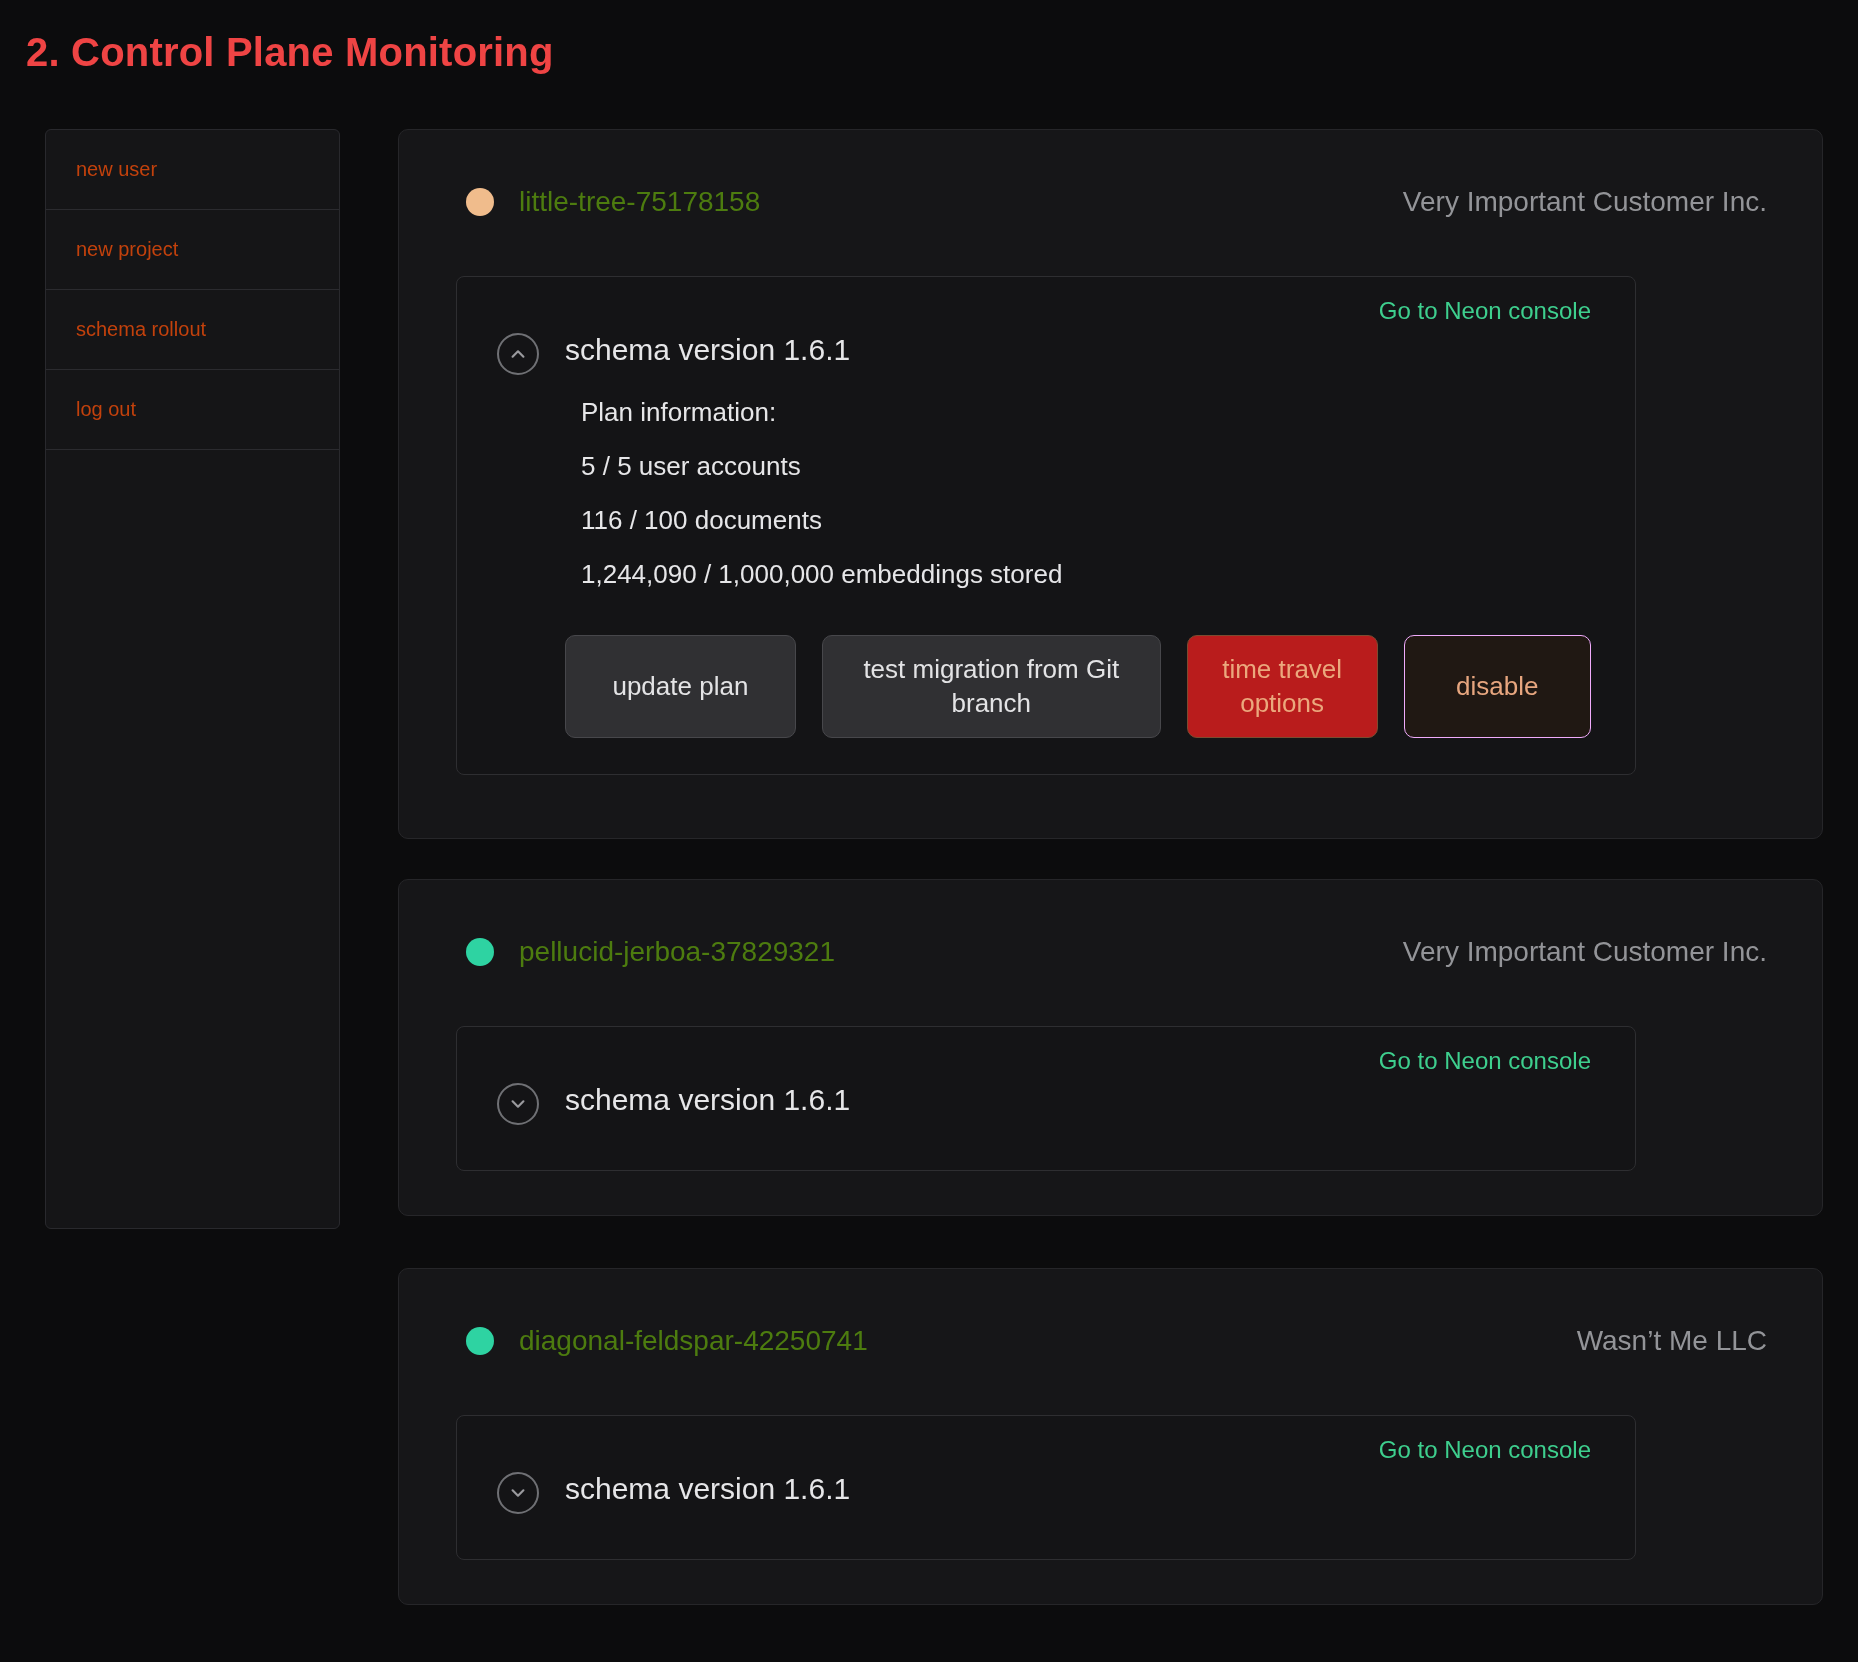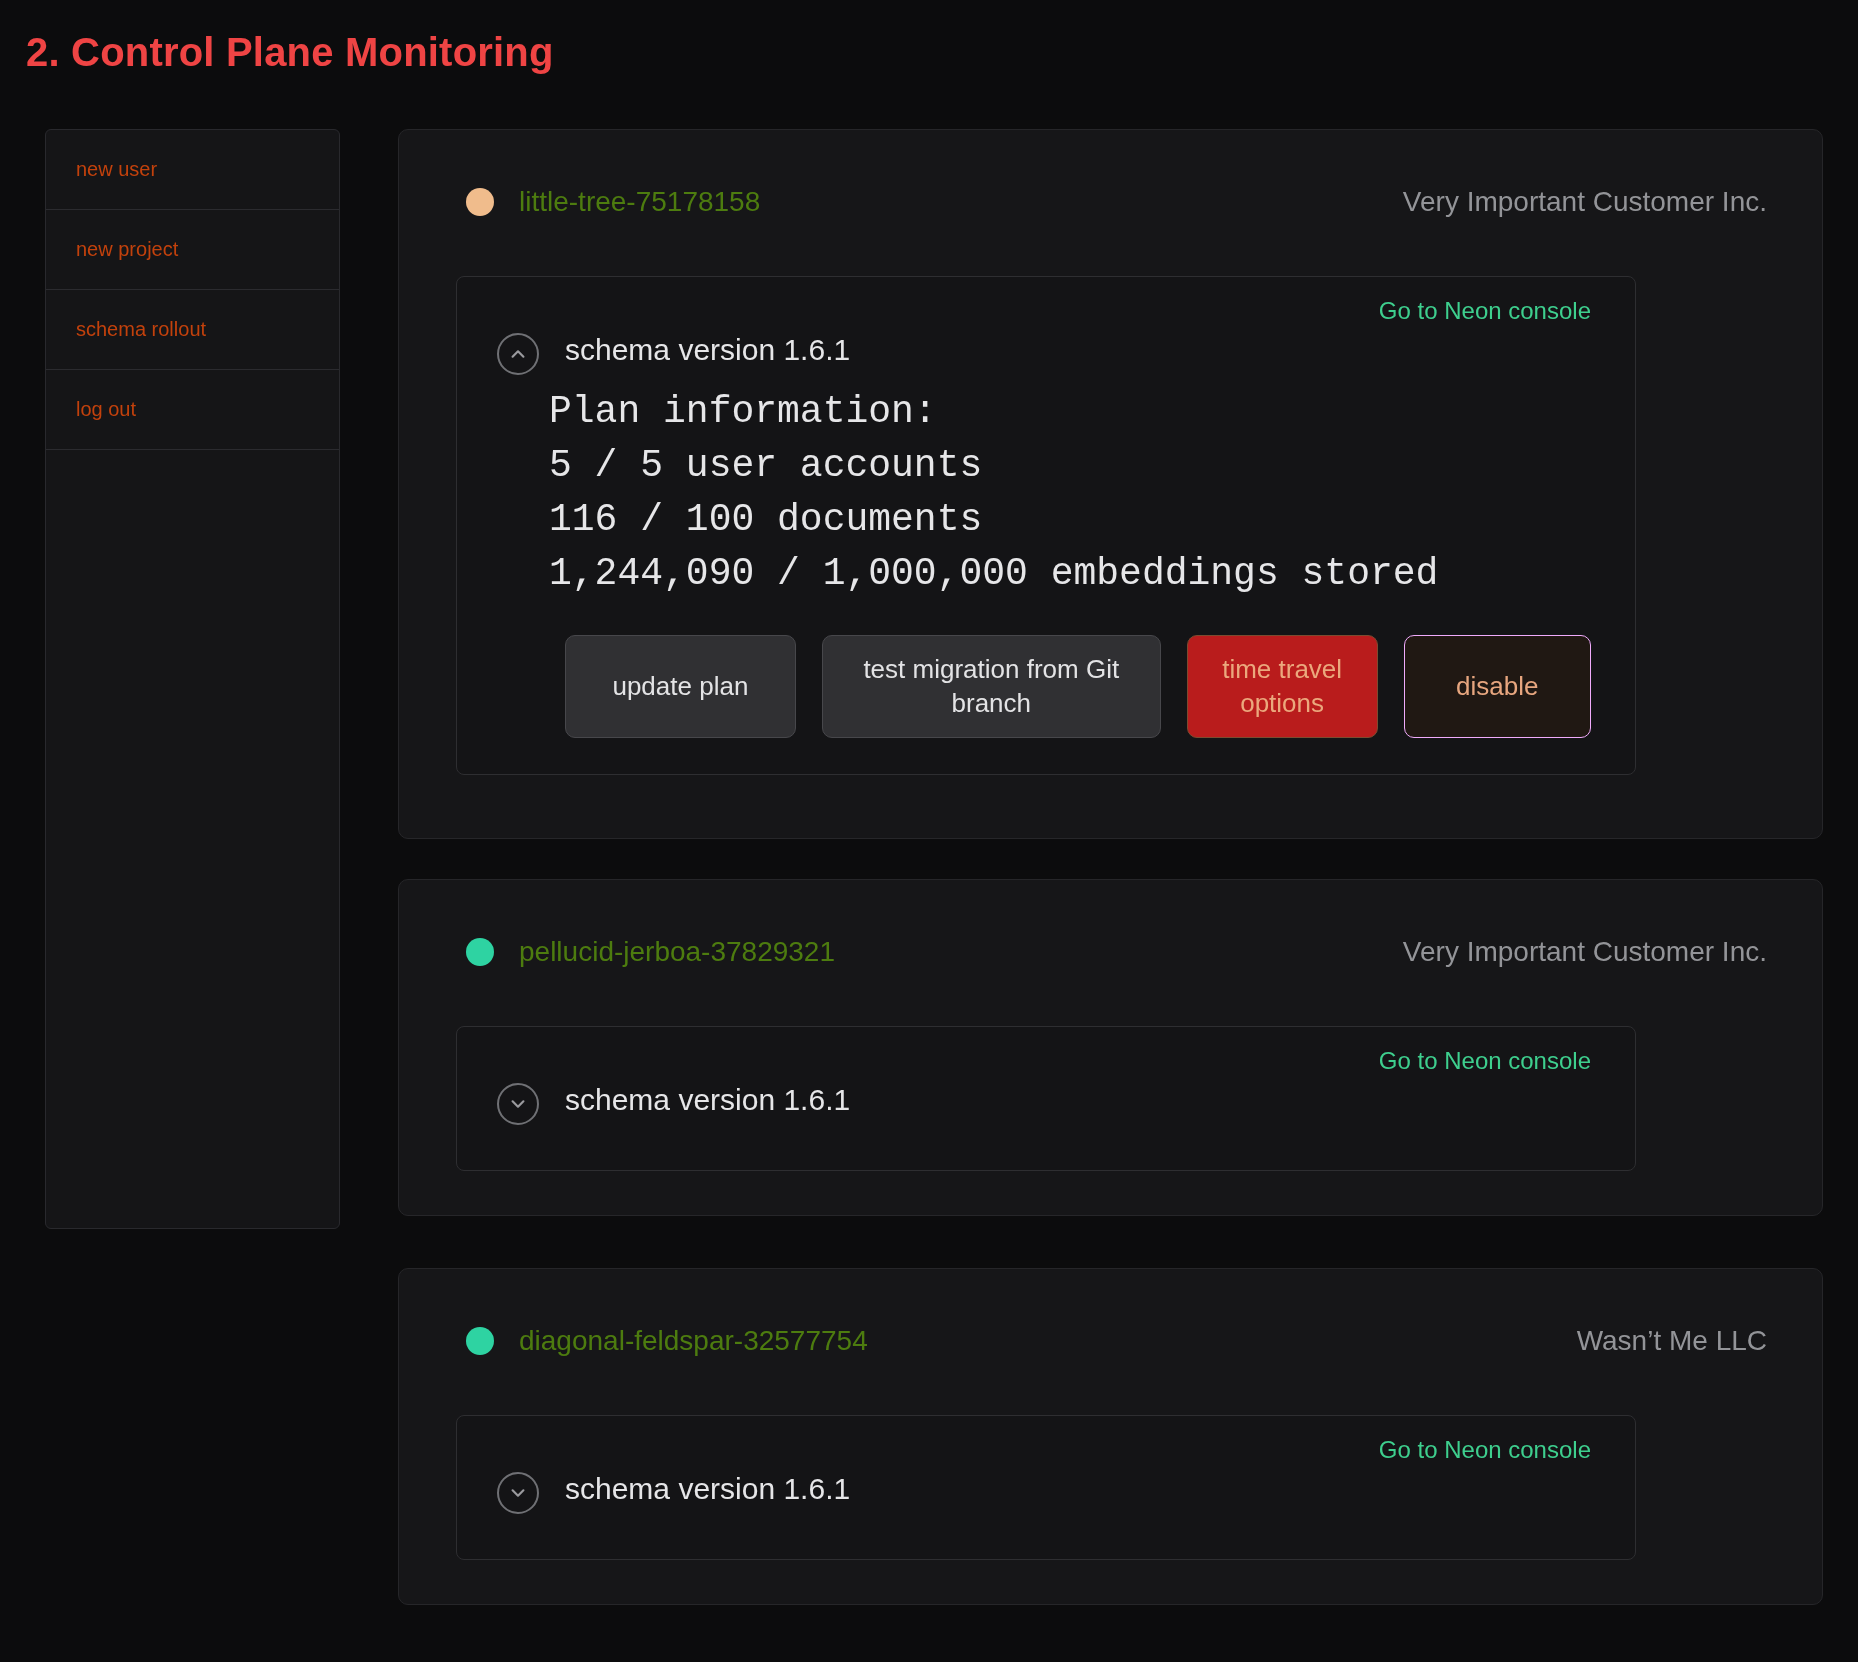--- a/index.html
+++ b/index.html
@@ -31,21 +31,21 @@
   .panel { margin-left:-10px; margin-top:52px; width:1180px; background:#141416;
            border:1px solid #2e2e31; border-radius:8px; padding:20px 44px 36px 40px; }
   .panel-sm { padding-bottom:0; height:145px; }
   .link-row { text-align:right; height:30px; }
   .console-link { color:#3ecf8e; font-size:24px; text-decoration:none; cursor:pointer; }
   .schema-row { display:flex; gap:26px; margin-top:6px; }
   .chev { width:42px; height:42px; flex:none; border:2px solid #6f7074; border-radius:50%;
           display:flex; align-items:center; justify-content:center; cursor:pointer; }
   .chev svg { display:block; }
   .schema-text { color:#e6e6e8; font-size:30px; }
-  .plan { margin-left:52px; margin-top:10px; color:#e6e6e8; font-size:38px; line-height:54px;font-family:Liberation Mono, monospace; }
+  .plan { margin-left:84px; margin-top:10px; color:#e6e6e8; font-size:26px; line-height:54px; }
   .btn-row { margin-left:68px; margin-top:34px; display:flex; gap:26px; }
   .btn { height:103px; border-radius:10px; font-family:"Liberation Sans", sans-serif;
          font-size:26px; line-height:1.3; cursor:pointer;
          background:#303033; border:1px solid #47474b; color:#e3e3e5; }
   .btn-update { width:271px; }
   .btn-migrate { width:398px; }
   .btn-warn { width:224px; background:#b91c1c; border:1px solid #7b4b30; color:#eba87d; }
   .btn-warn-outline { width:220px; background:#201813; border:1px solid #f0abfc; color:#e7a67f; }
 </style>
 </head>
@@ -114,21 +114,21 @@
               </svg>
           </span>
           <span class="schema-text">schema version 1.6.1</span>
         </div>
       </div>
     </section>
 
     <section class="card card-sm">
       <div class="card-head">
         <span class="dot" style="background-color: rgb(46, 211, 162);"></span>
-        <span class="proj-name">diagonal-feldspar-32577754</span>
+        <span class="proj-name">diagonal-feldspar-42250741</span>
         <span class="company">Wasn’t Me LLC</span>
       </div>
       <div class="panel panel-sm">
         <div class="link-row">
           <a class="console-link">Go to Neon console</a>
         </div>
         <div class="schema-row">
           <span class="chev">
             <svg width="26" height="26" viewBox="0 0 24 24" fill="none" stroke="#9a9a9e" stroke-width="2" stroke-linecap="round" stroke-linejoin="round">
                 <polyline points="7 9.5 12 14.5 17 9.5"></polyline>

